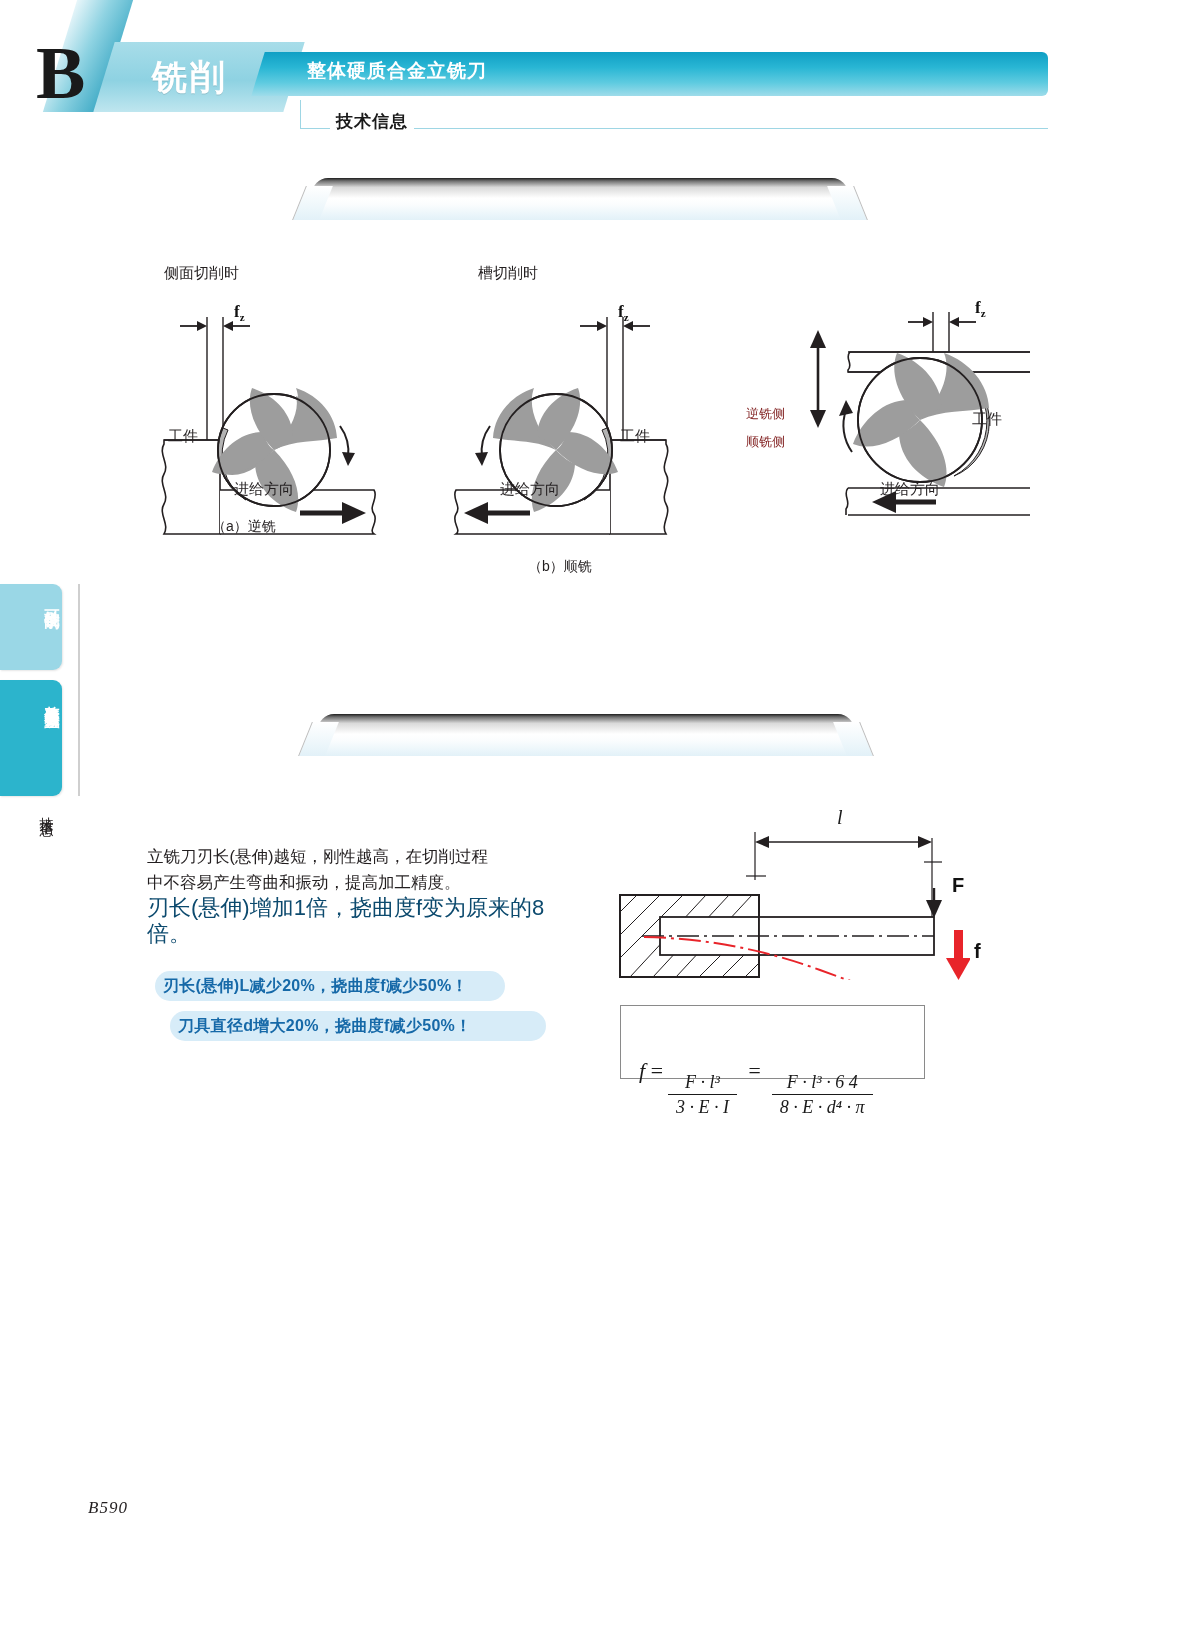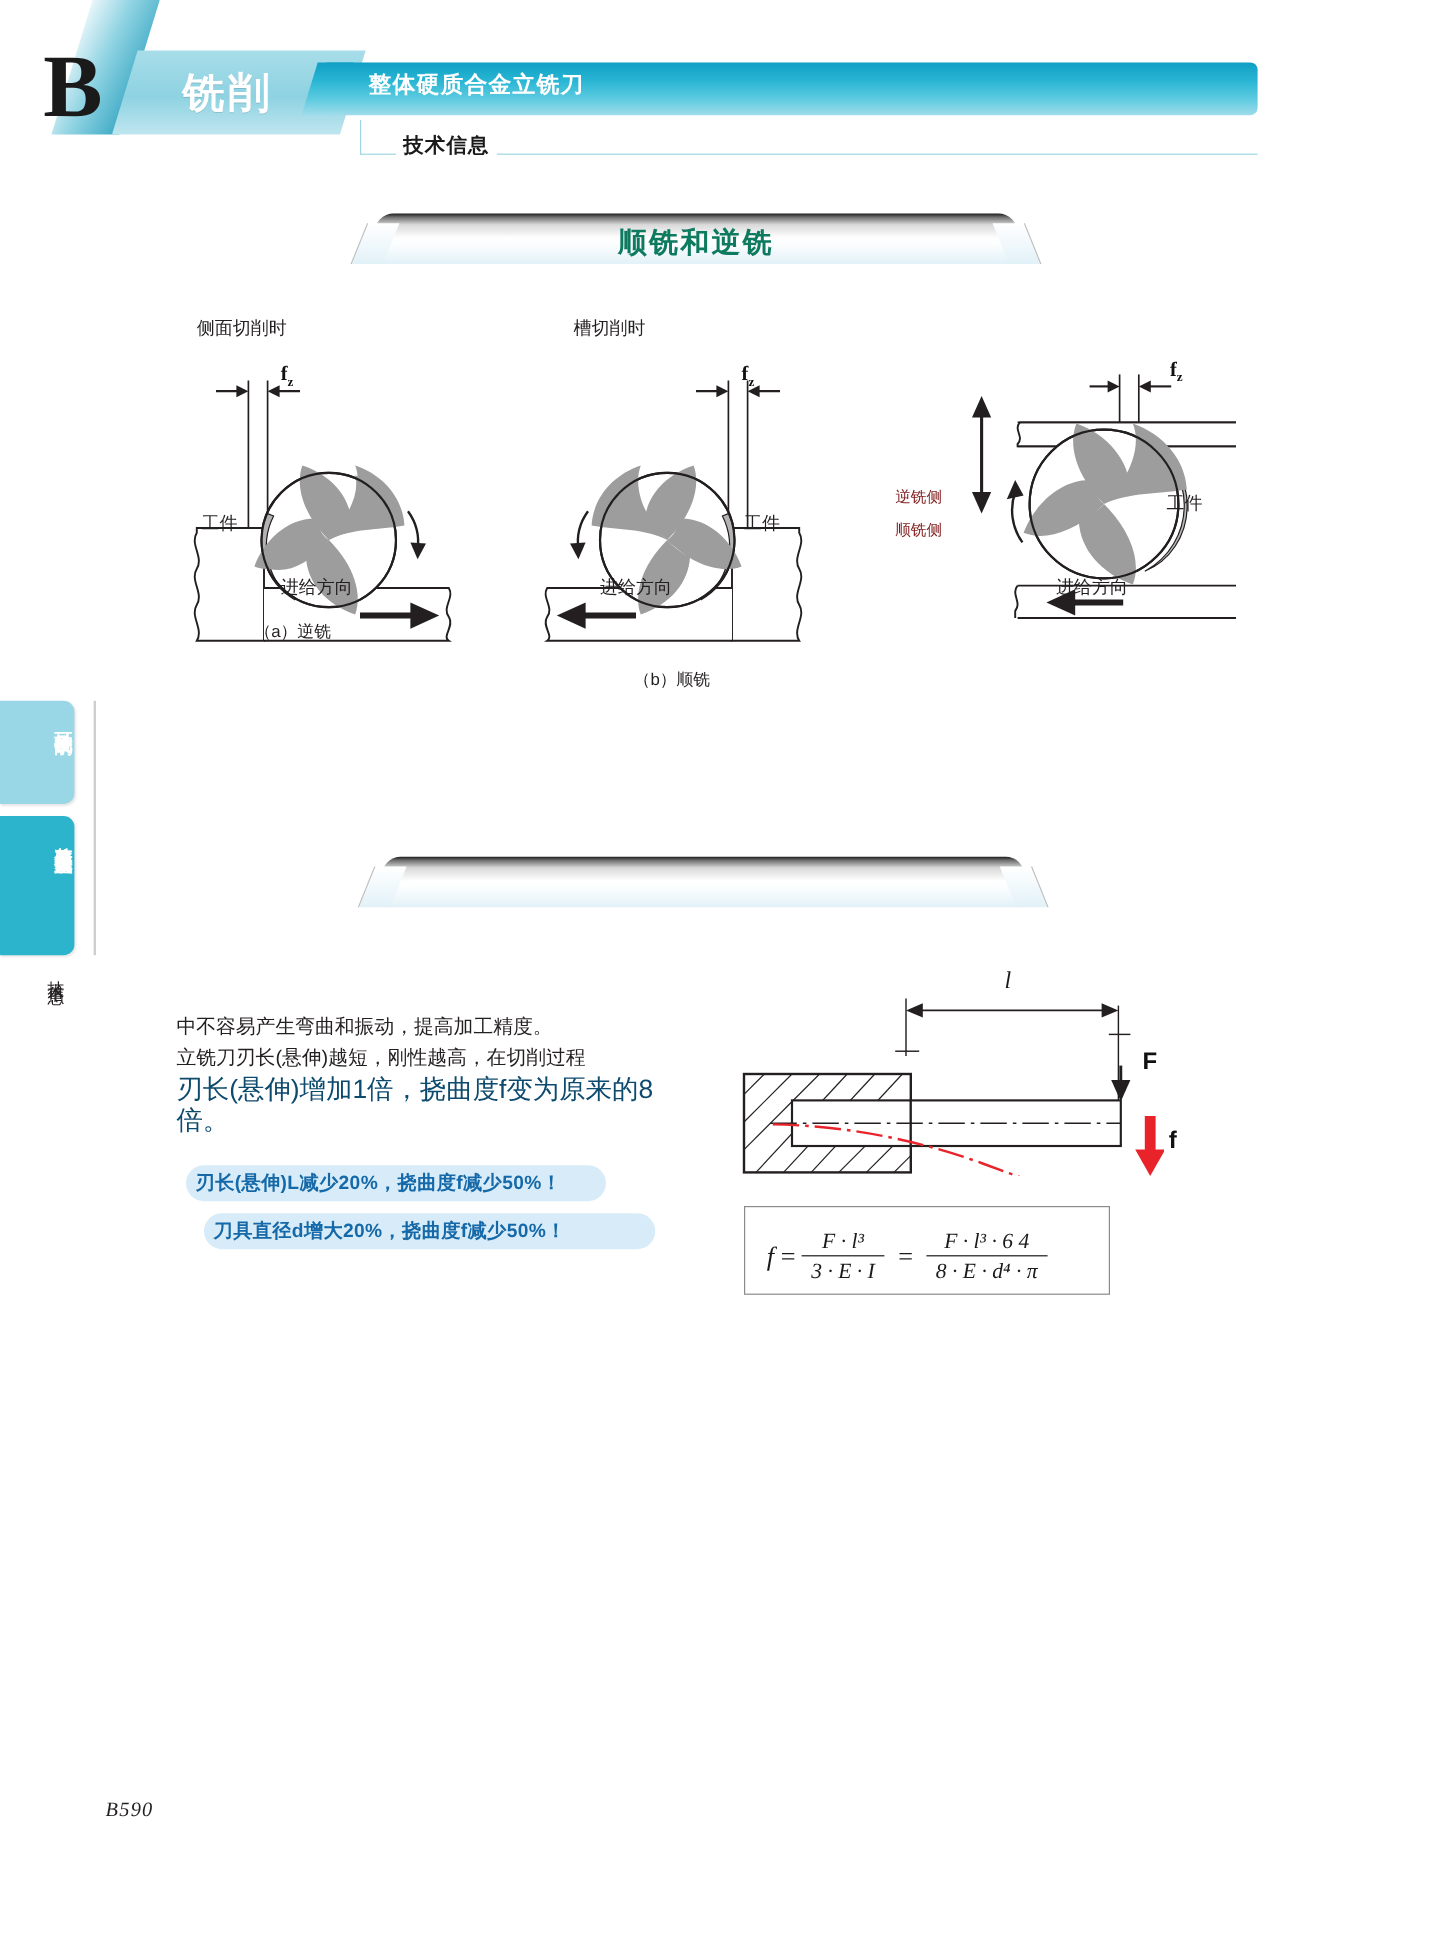--- a/index.html
+++ b/index.html
@@ -138,21 +138,21 @@
   
   #formula-box{
     position:absolute; left:620px; top:1005px; width:303px; height:72px;
     border:1.5px solid #8a8a8a; background:#ffffff;
   }
   .frm{
     font-family:"Liberation Serif","DejaVu Serif",serif;
     font-style:italic; color:#1a1a1a;
   }
   .frac{display:inline-block; text-align:center; vertical-align:middle;}
-  .frac .num{display:block; padding:0 8px 1px;}
+  .frac .num{display:block; padding:0 8px 1px;margin-top:48px;}
   .frac .den{display:block; border-top:1.4px solid #1a1a1a; padding:2px 8px 0;}
 
   
   #page-number{
     position:absolute; left:88px; top:1498px;
     font-family:"Liberation Serif","DejaVu Serif",serif;
     font-size:17px; font-style:italic; color:#231f20; letter-spacing:1px;
   }
 </style>
 </head>
@@ -181,21 +181,20 @@
     <span>整体硬质合</span>
     <span>金立铣刀</span>
   </div>
 </div>
 <div class="side-rail"></div>
 <div class="side-foot">技术信息</div>
 
 <div class="banner" id="banner-1">
   <div class="banner-skew-l"></div>
   <div class="banner-skew-r"></div>
-  <div class="banner-label">顺铣和逆铣</div>
 </div>
 
 <div class="abs" style="left:150px; top:262px; width:250px; height:280px;">
   <div class="dlabel" style="left:14px; top:2px;">侧面切削时</div>
   <svg width="250" height="280" style="position:absolute;left:0;top:0;">
 
     <line x1="57" y1="55" x2="57" y2="182" stroke="#231f20" stroke-width="1.4"></line>
     <line x1="73" y1="55" x2="73" y2="175" stroke="#231f20" stroke-width="1.4"></line>
     <line x1="30" y1="64" x2="52" y2="64" stroke="#231f20" stroke-width="1.8"></line>
     <polygon points="57,64 47,59 47,69" fill="#231f20"></polygon>
@@ -338,22 +337,22 @@
   <div class="dlabel" style="left:232px; top:110px;">工件</div>
   <div class="dlabel" style="left:140px; top:180px;">进给方向</div>
 </div>
 
 <div class="banner" id="banner-2">
   <div class="banner-skew-l"></div>
   <div class="banner-skew-r"></div>
 </div>
 
 <div class="abs" style="left:147px; top:843px; width:400px;">
+  <div style="font-size:16.5px; line-height:26px; color:#231f20;">立铣刀刃长(悬伸)越短，刚性越高，在切削过程</div>
   <div style="font-size:16.5px; line-height:26px; color:#231f20;">中不容易产生弯曲和振动，提高加工精度。</div>
-  <div style="font-size:16.5px; line-height:26px; color:#231f20;">立铣刀刃长(悬伸)越短，刚性越高，在切削过程</div>
   <div style="font-size:22px; line-height:26px; color:#0c4a6e;">刃长(悬伸)增加1倍，挠曲度f变为原来的8倍。</div>
 </div>
 
 <div class="callout" style="left:155px; top:971px; width:350px;">
   <span>刃长(悬伸)L减少20%，挠曲度f减少50%！</span>
 </div>
 <div class="callout" style="left:170px; top:1011px; width:376px;">
   <span>刀具直径d增大20%，挠曲度f减少50%！</span>
 </div>
 

